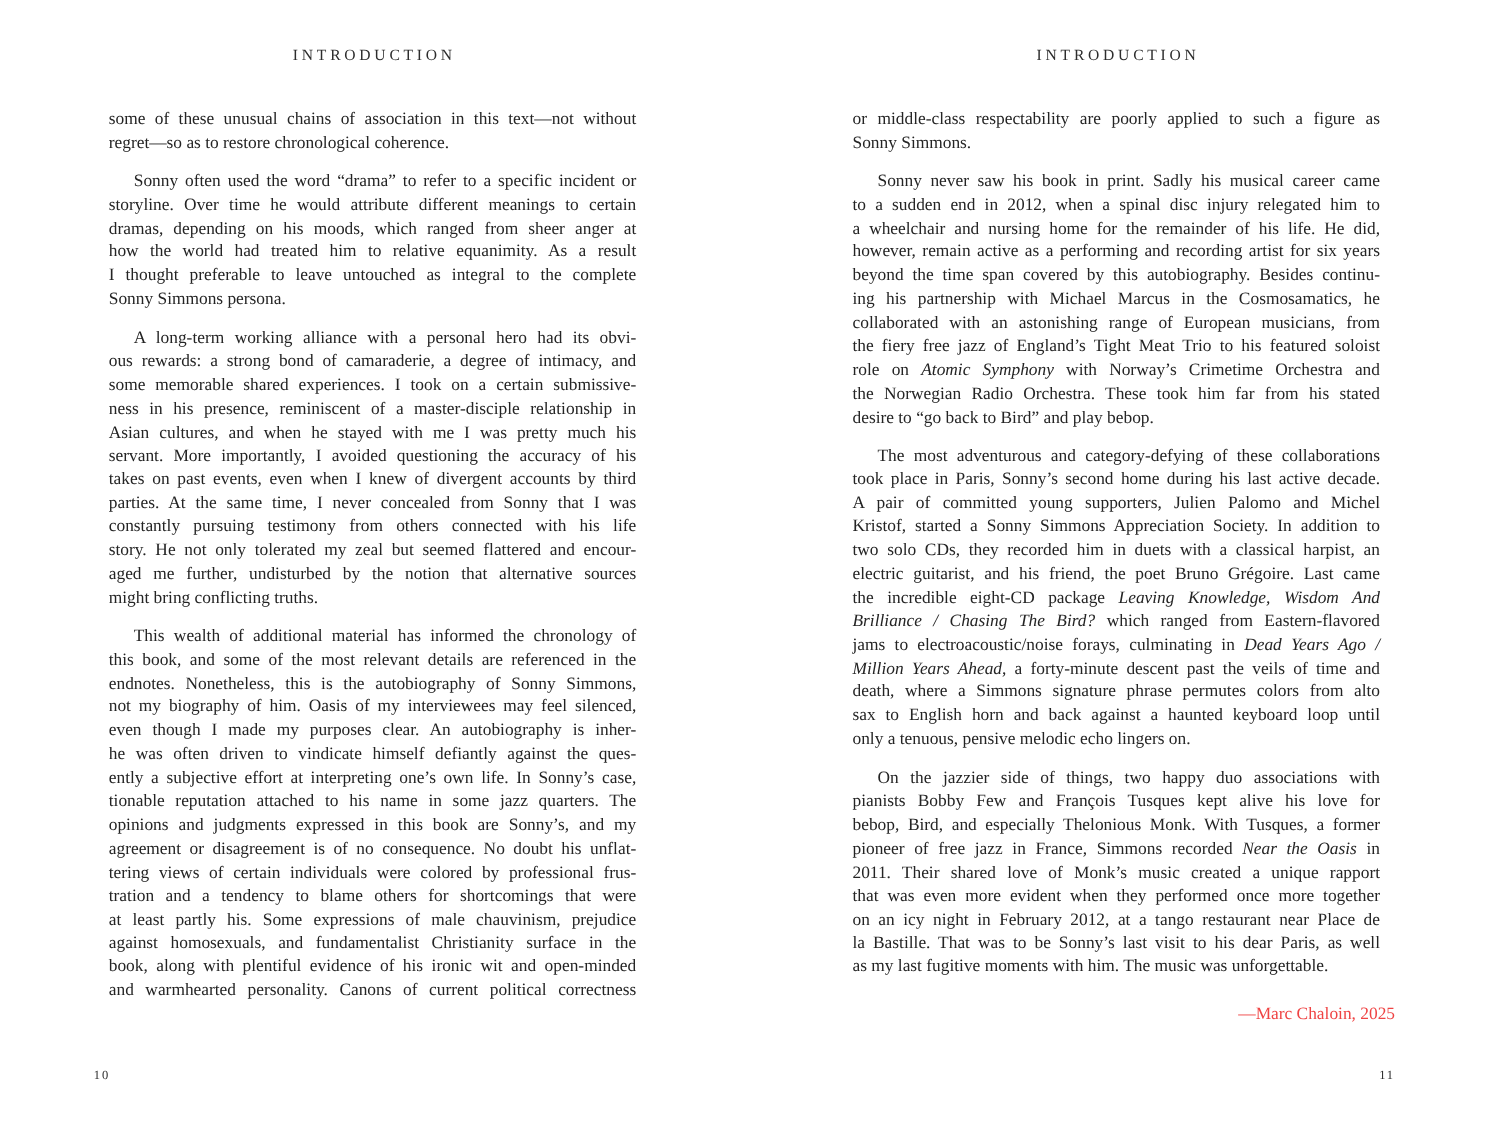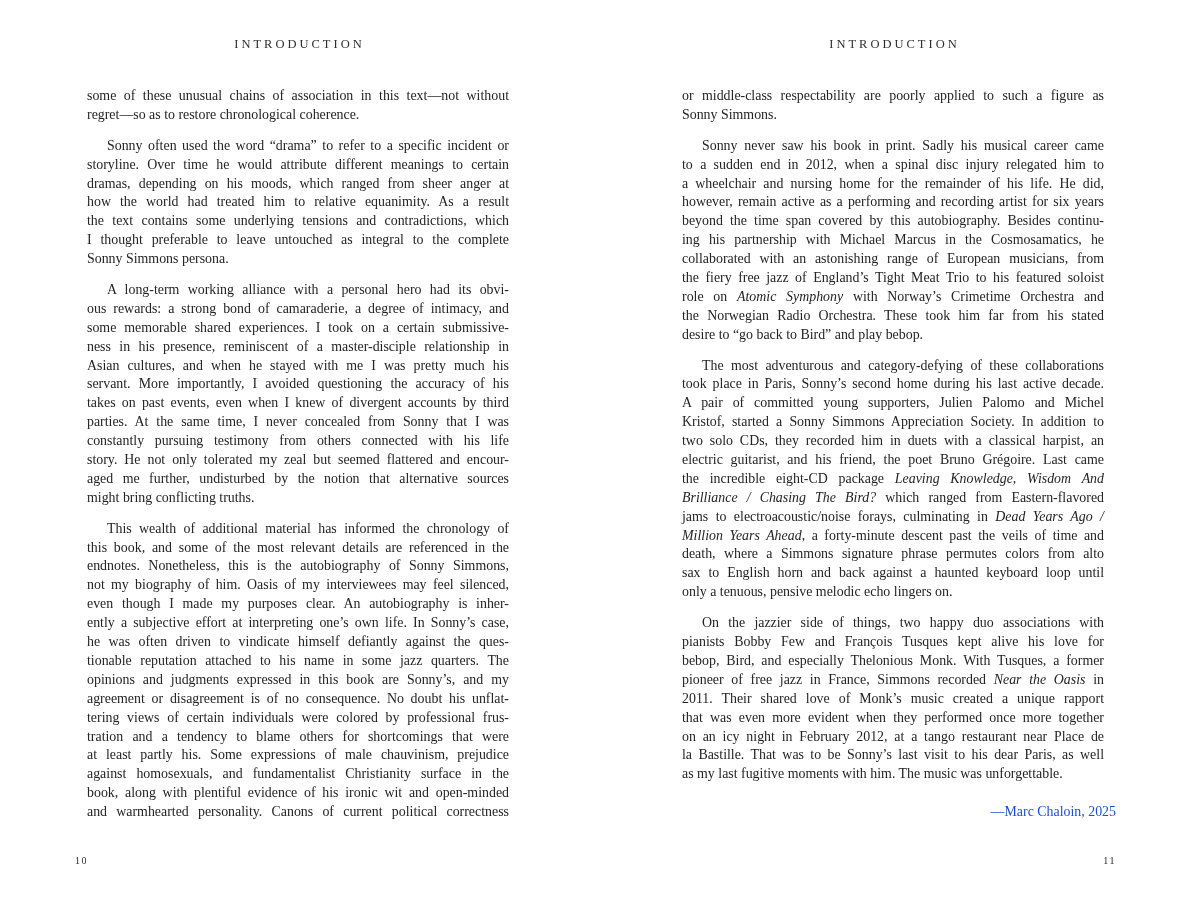--- a/index.html
+++ b/index.html
@@ -59,21 +59,21 @@
   }
   .line.para-end { text-align-last: left; }
   .line.first-line { padding-left: 20px; }
   .line i { font-style: italic; }
 
   .signature {
     margin-top: 18.9px;
     font-size: 13.9px;
     line-height: 18.9px;
     text-align: right;
-    color: #1d4ed8;
+    color: #ef4444;
   }
 
   .folio {
     position: absolute;
     top: 854px;
     font-size: 10px;
     line-height: 14px;
     letter-spacing: 1.5px;
     color: #2d2d2d;
   }
@@ -90,21 +90,20 @@
     <div class="textblock">
         <div class="para">
           <div class="line">some of these unusual chains of association in this text—not without</div>
           <div class="line para-end">regret—so as to restore chronological coherence.</div>
         </div>
         <div class="para">
           <div class="line first-line">Sonny often used the word “drama” to refer to a specific incident or</div>
           <div class="line">storyline. Over time he would attribute different meanings to certain</div>
           <div class="line">dramas, depending on his moods, which ranged from sheer anger at</div>
           <div class="line">how the world had treated him to relative equanimity. As a result</div>
-          <div class="line">the text contains some underlying tensions and contradictions, which</div>
           <div class="line">I thought preferable to leave untouched as integral to the complete</div>
           <div class="line para-end">Sonny Simmons persona.</div>
         </div>
         <div class="para">
           <div class="line first-line">A long-term working alliance with a personal hero had its obvi-</div>
           <div class="line">ous rewards: a strong bond of camaraderie, a degree of intimacy, and</div>
           <div class="line">some memorable shared experiences. I took on a certain submissive-</div>
           <div class="line">ness in his presence, reminiscent of a master-disciple relationship in</div>
           <div class="line">Asian cultures, and when he stayed with me I was pretty much his</div>
           <div class="line">servant. More importantly, I avoided questioning the accuracy of his</div>
@@ -114,22 +113,22 @@
           <div class="line">story. He not only tolerated my zeal but seemed flattered and encour-</div>
           <div class="line">aged me further, undisturbed by the notion that alternative sources</div>
           <div class="line para-end">might bring conflicting truths.</div>
         </div>
         <div class="para">
           <div class="line first-line">This wealth of additional material has informed the chronology of</div>
           <div class="line">this book, and some of the most relevant details are referenced in the</div>
           <div class="line">endnotes. Nonetheless, this is the autobiography of Sonny Simmons,</div>
           <div class="line">not my biography of him. Oasis of my interviewees may feel silenced,</div>
           <div class="line">even though I made my purposes clear. An autobiography is inher-</div>
+          <div class="line">he was often driven to vindicate himself defiantly against the ques-</div>
           <div class="line">ently a subjective effort at interpreting one’s own life. In Sonny’s case,</div>
-          <div class="line">he was often driven to vindicate himself defiantly against the ques-</div>
           <div class="line">tionable reputation attached to his name in some jazz quarters. The</div>
           <div class="line">opinions and judgments expressed in this book are Sonny’s, and my</div>
           <div class="line">agreement or disagreement is of no consequence. No doubt his unflat-</div>
           <div class="line">tering views of certain individuals were colored by professional frus-</div>
           <div class="line">tration and a tendency to blame others for shortcomings that were</div>
           <div class="line">at least partly his. Some expressions of male chauvinism, prejudice</div>
           <div class="line">against homosexuals, and fundamentalist Christianity surface in the</div>
           <div class="line">book, along with plentiful evidence of his ironic wit and open-minded</div>
           <div class="line">and warmhearted personality. Canons of current political correctness</div>
         </div>

